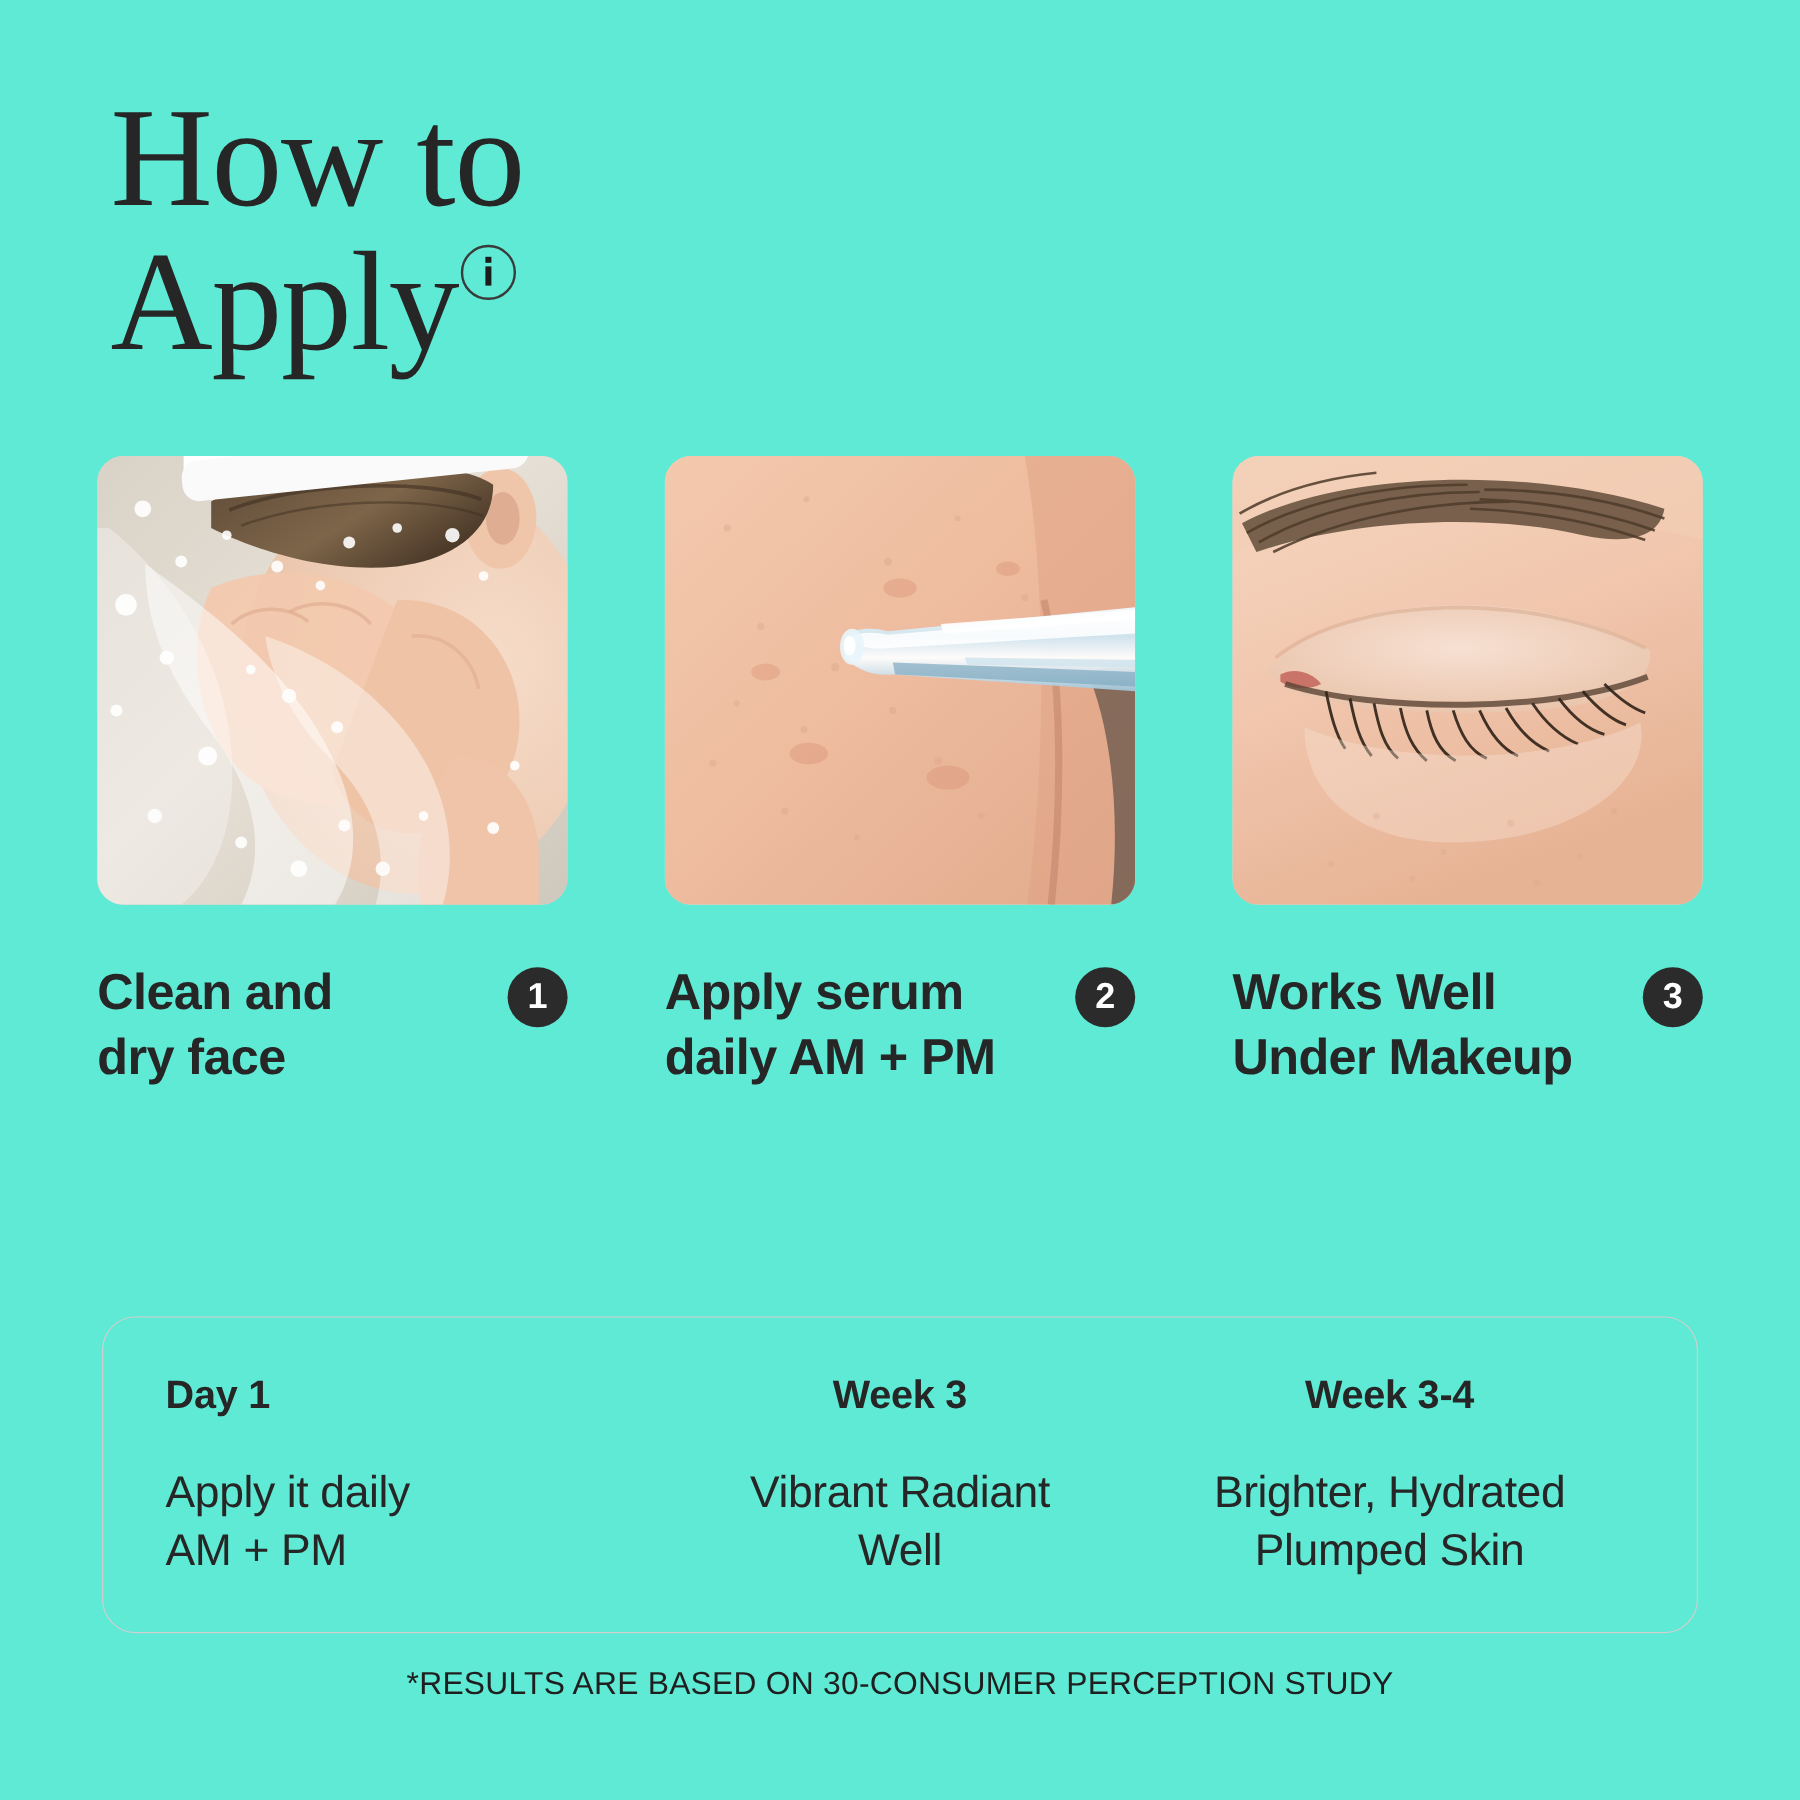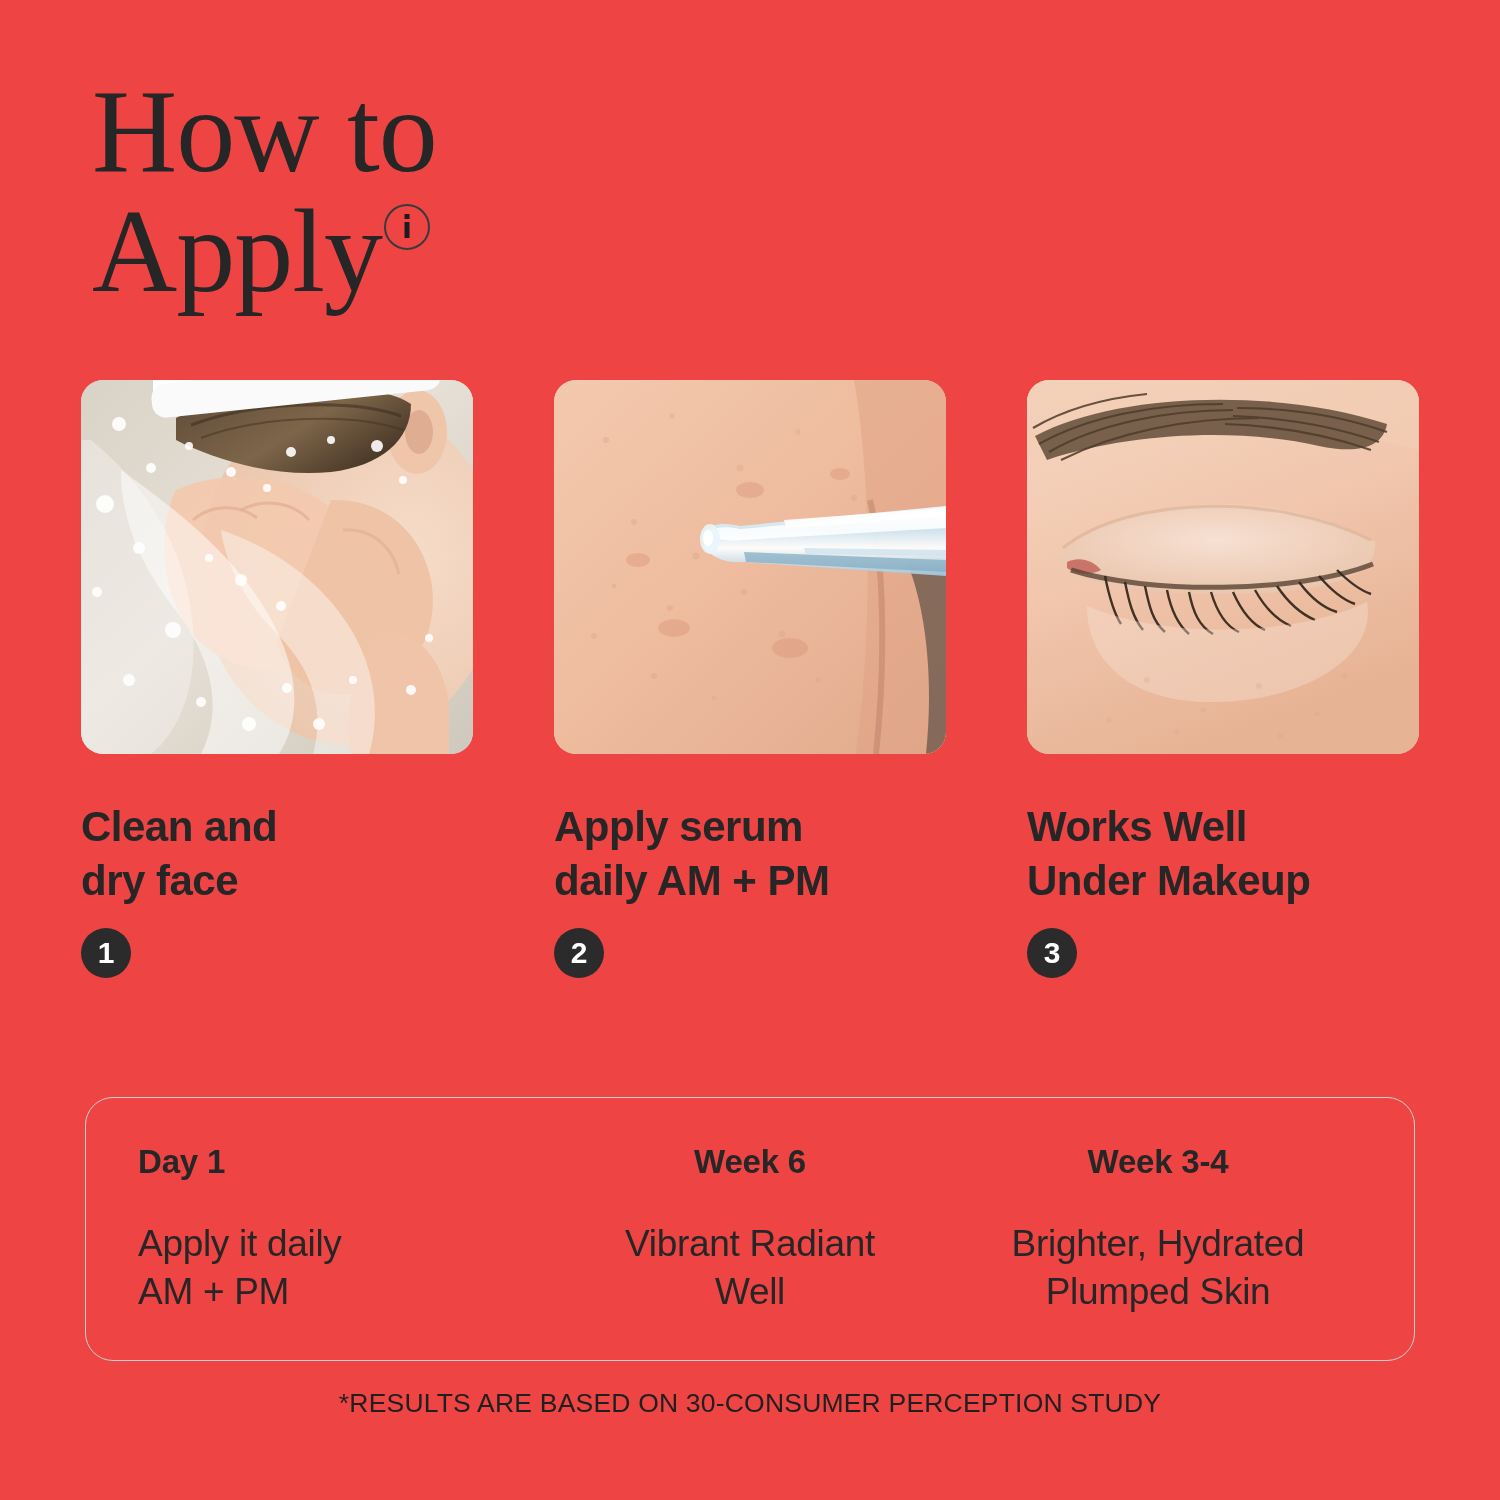--- a/index.html
+++ b/index.html
@@ -12,21 +12,21 @@
     height: 1500px;
     position: relative;
     font-family: "Liberation Sans", sans-serif;
     -webkit-font-smoothing: antialiased;
     overflow: hidden;
   }
 
   .page {
     position: absolute;
     inset: 0;
-    background: #ef4444;
+    background: #5eead4;
   }
 
   
   .title-block {
     position: absolute;
     left: 92px;
     top: 72px;
     width: 700px;
   }
   .title-text {
@@ -98,21 +98,20 @@
     background: #dcd6cd;
   }
   .step-photo svg { display: block; width: 100%; height: 100%; }
 
   .step-caption {
     margin-top: 46px;
     display: flex;
     align-items: flex-start;
     justify-content: space-between;
     gap: 14px;
-    flex-direction: column;
   }
   .step-label {
     font-size: 42px;
     font-weight: bold;
     line-height: 1.28;
     color: #262626;
     letter-spacing: -0.5px;
     white-space: pre-line;
     flex: 1 1 auto;
   }
@@ -422,21 +421,21 @@
     </div>
   </div>
 
   <div class="timeline">
     <div class="tl-col left">
       <div class="tl-head">Day 1</div>
       <div class="tl-body">Apply it daily
 AM + PM</div>
     </div>
     <div class="tl-col center">
-      <div class="tl-head">Week 6</div>
+      <div class="tl-head">Week 3</div>
       <div class="tl-body">Vibrant Radiant
 Well</div>
     </div>
     <div class="tl-col right">
       <div class="tl-head">Week 3-4</div>
       <div class="tl-body">Brighter, Hydrated
 Plumped Skin</div>
     </div>
   </div>
 

